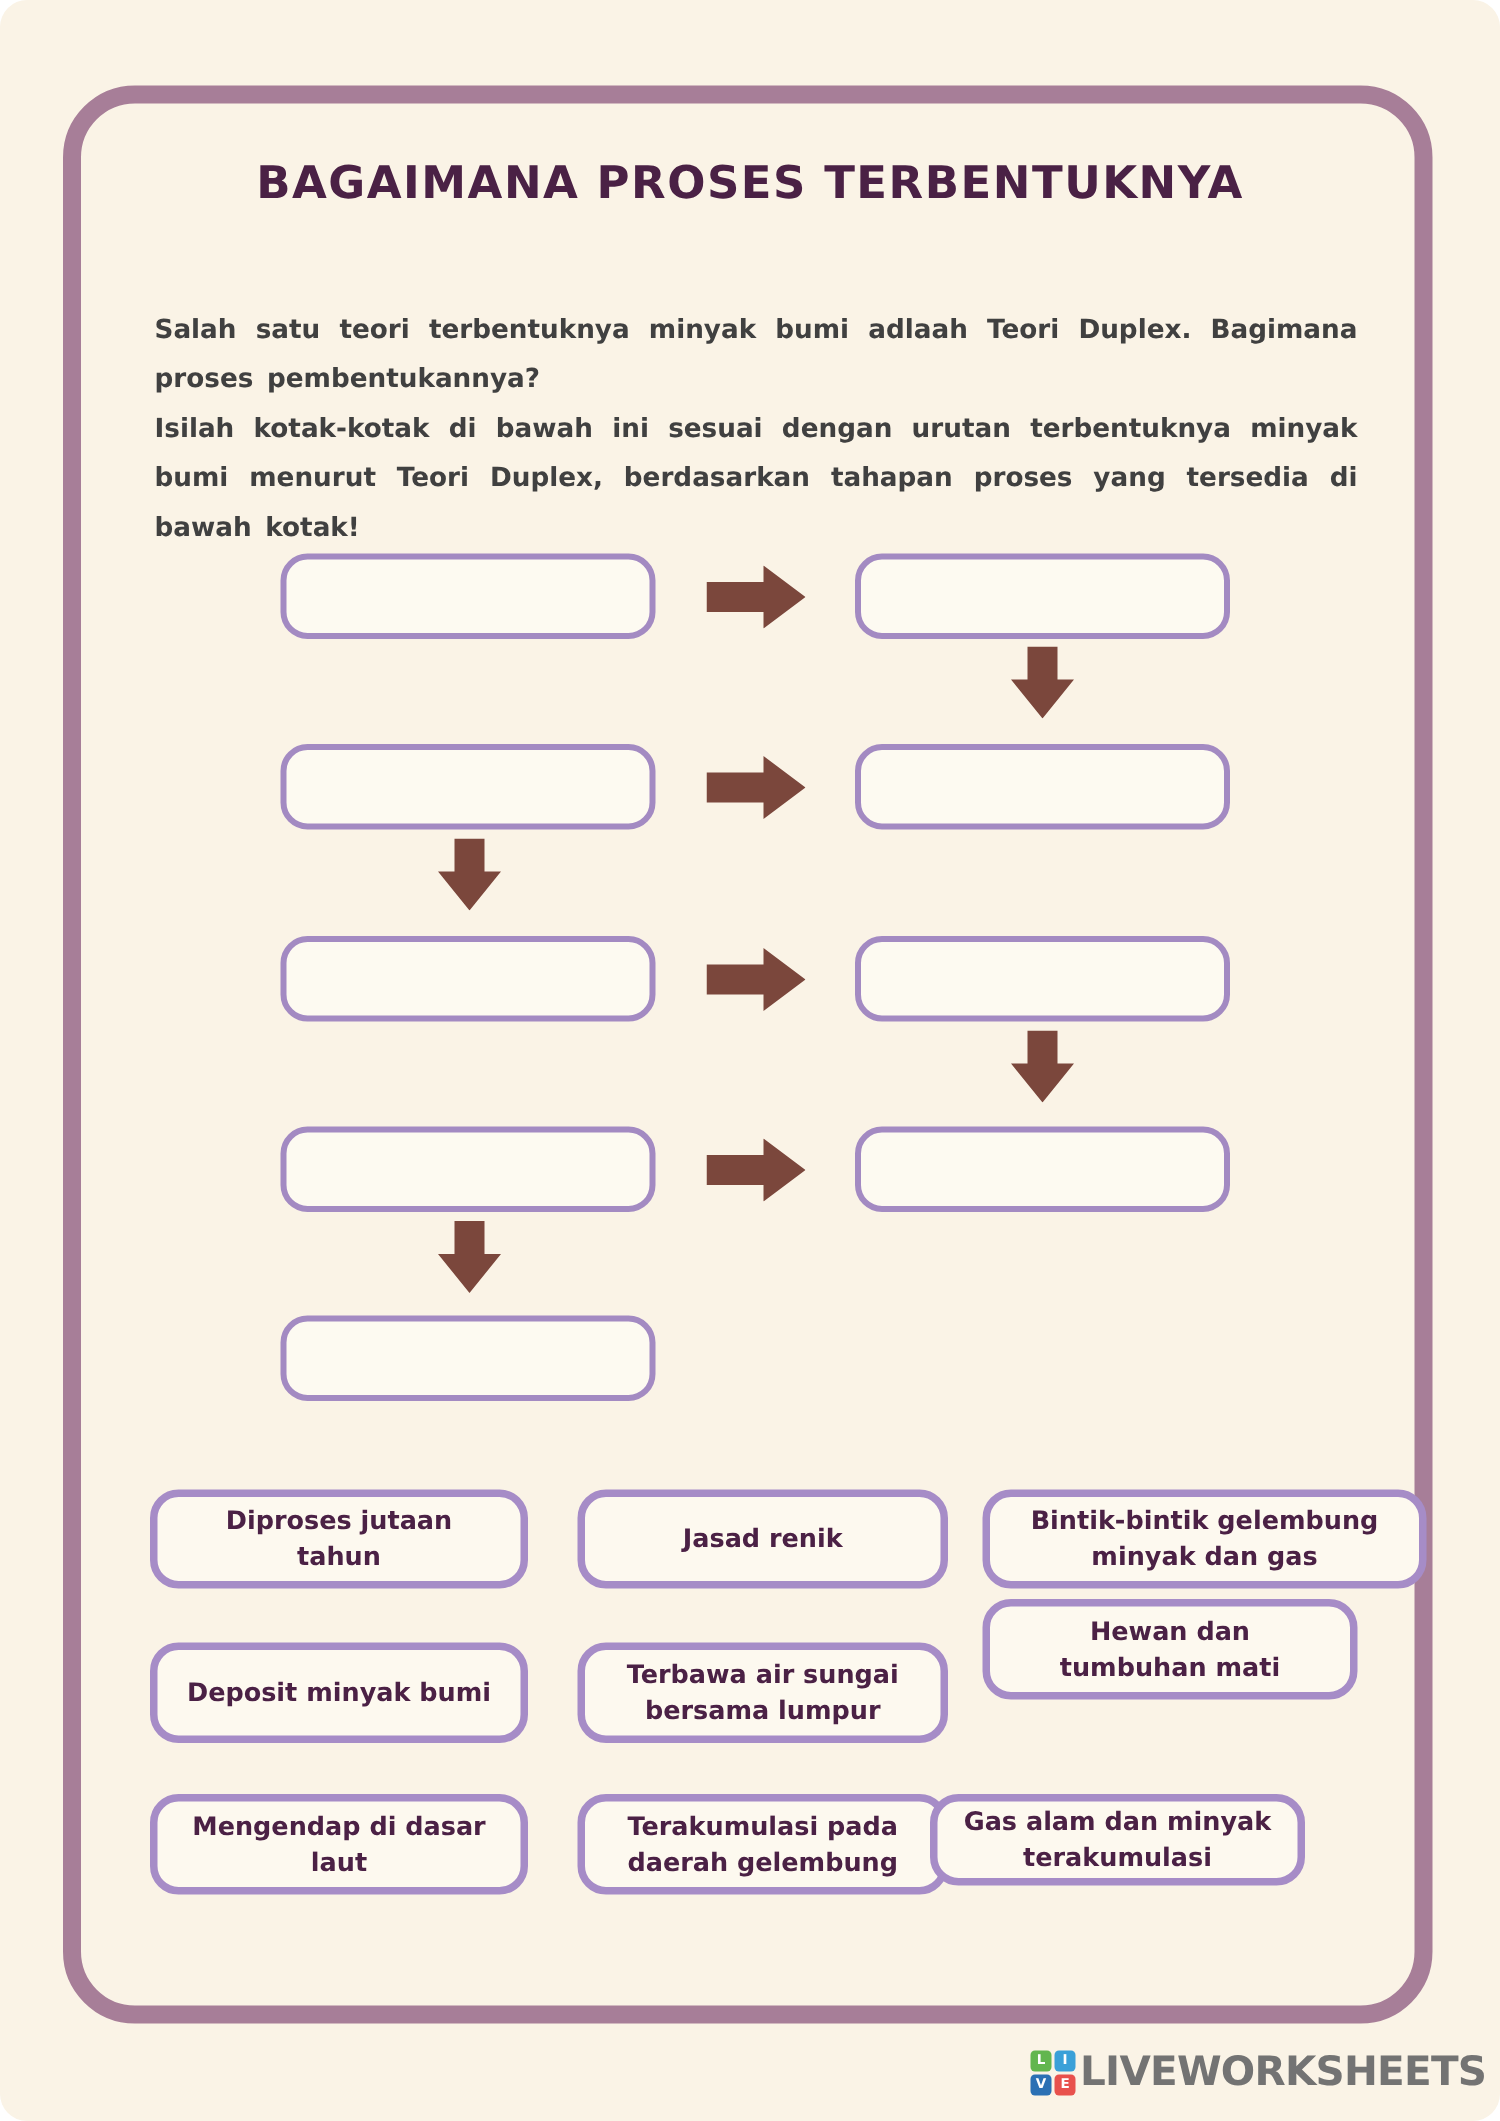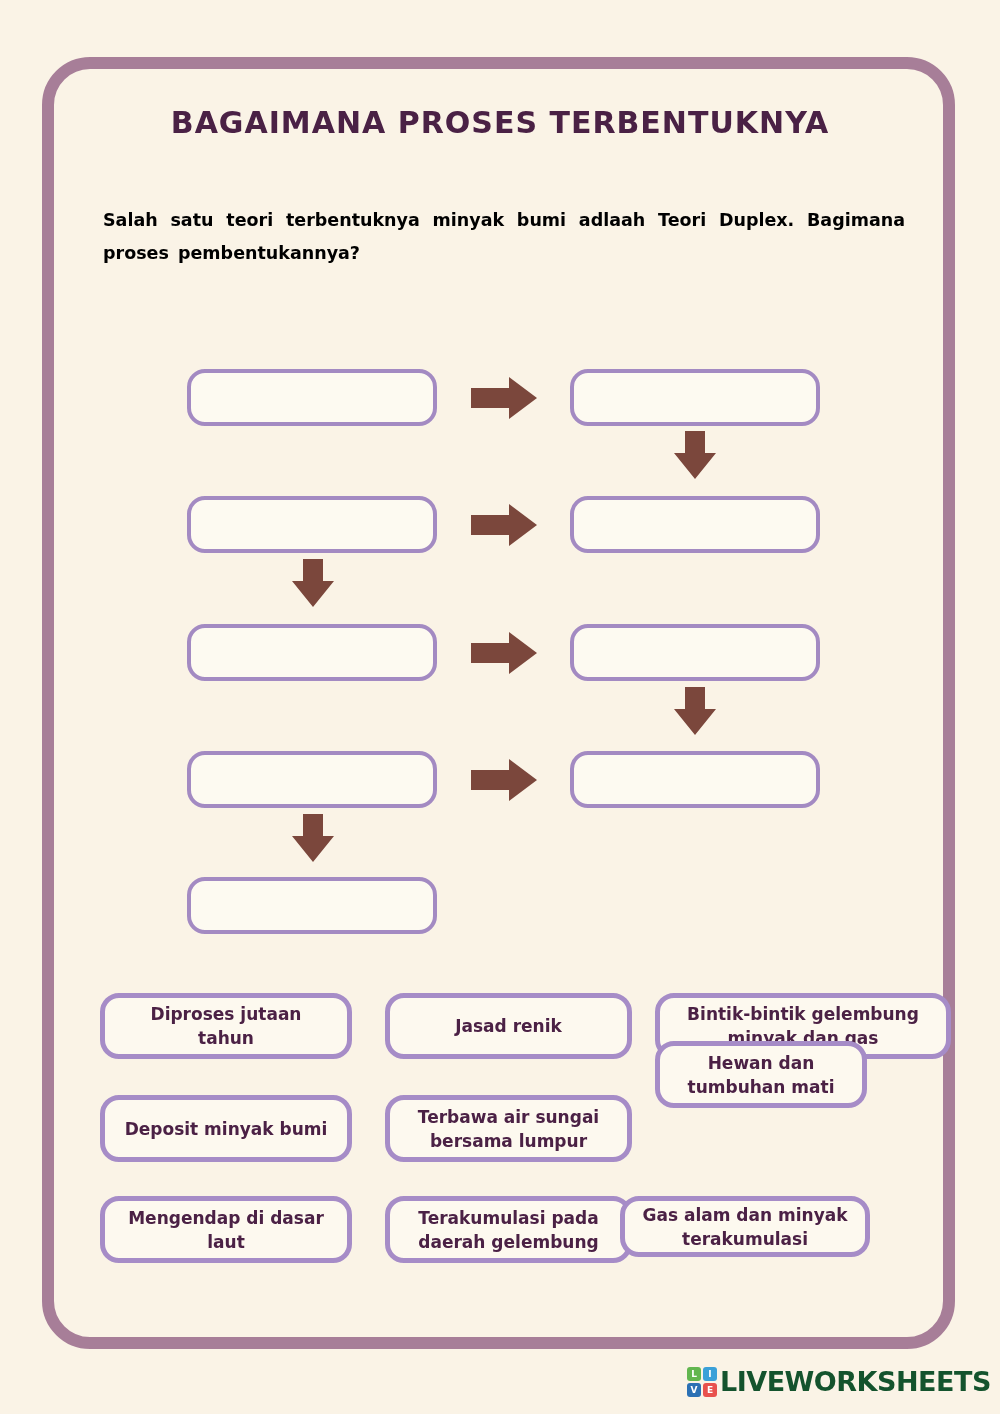--- a/index.html
+++ b/index.html
@@ -4,20 +4,21 @@
 <style>
   html, body { margin: 0; padding: 0; }
   body { font-family: "DejaVu Sans", "Liberation Sans", sans-serif; }
 
   .page {
     position: relative;
     width: 1000px;
     height: 1414px;
     background: #faf3e6;
     overflow: hidden;
+    border-radius: 18px;
   }
 
   .frame {
     position: absolute;
     left: 42px; top: 57px;
     width: 913px; height: 1292px;
     border: 12px solid #a77e98;
     border-radius: 48px;
     box-sizing: border-box;
   }
@@ -31,21 +32,21 @@
     font-size: 30px;
     font-weight: bold;
     letter-spacing: 1px;
     line-height: 52px;
   }
 
   .intro {
     position: absolute;
     left: 103px; top: 204px;
     width: 802px;
-    color: #000000;
+    color: #404040;
     font-size: 17.5px;
     font-weight: bold;
     line-height: 33px;
   }
   .intro p {
     margin: 0;
     text-align: justify;
     word-spacing: 3px;
   }
 
@@ -105,39 +106,40 @@
     font-weight: bold;
     display: flex;
     align-items: center;
     justify-content: center;
   }
   .sq-l { background: #62b64f; }
   .sq-i { background: #3aa0d8; }
   .sq-v { background: #2b70b4; }
   .sq-e { background: #e8514d; }
   .brand-text {
-    color: #14532d;
+    color: #737373;
     font-size: 27px;
     font-weight: bold;
     letter-spacing: -0.5px;
   }
 </style>
 </head>
 <body>
 
 <div class="page">
 
   <div class="frame"></div>
 
   <div class="title">
     <div>BAGAIMANA PROSES TERBENTUKNYA</div>
   </div>
 
   <div class="intro">
     <p>Salah satu teori terbentuknya minyak bumi adlaah Teori Duplex. Bagimana proses pembentukannya?</p>
+    <p>Isilah kotak-kotak di bawah ini sesuai dengan urutan terbentuknya minyak bumi menurut Teori Duplex, berdasarkan tahapan proses yang tersedia di bawah kotak!</p>
   </div>
 
   <div class="fbox" style="left:187px;top:369px;"></div>
   <div class="fbox" style="left:570px;top:369px;"></div>
   <div class="fbox" style="left:187px;top:496px;"></div>
   <div class="fbox" style="left:570px;top:496px;"></div>
   <div class="fbox" style="left:187px;top:624px;"></div>
   <div class="fbox" style="left:570px;top:624px;"></div>
   <div class="fbox" style="left:187px;top:751px;"></div>
   <div class="fbox" style="left:570px;top:751px;"></div>
@@ -168,21 +170,21 @@
   <svg class="arrow" style="left:292px;top:814px;" width="42" height="48" viewBox="0 0 42 48">
       <polygon points="11,0 31,0 31,22 42,22 21,48 0,22 11,22"></polygon>
     </svg>
 
   <div class="opt" style="left:385px;top:993px;width:247px;height:66px;">Jasad renik</div>
   <div class="opt" style="left:100px;top:993px;width:252px;height:66px;">Diproses jutaan tahun</div>
   <div class="opt" style="left:655px;top:993px;width:296px;height:66px;">Bintik-bintik gelembung minyak dan gas</div>
 
   <div class="opt" style="left:100px;top:1095px;width:252px;height:67px;">Deposit minyak bumi</div>
   <div class="opt" style="left:385px;top:1095px;width:247px;height:67px;">Terbawa air sungai bersama lumpur</div>
-  <div class="opt" style="left:655px;top:1041px;width:212px;height:67px;">Hewan dan tumbuhan mati</div>
+  <div class="opt" style="left:655px;top:1066px;width:250px;height:67px;">Hewan dan tumbuhan mati</div>
 
   <div class="opt" style="left:100px;top:1196px;width:252px;height:67px;">Mengendap di dasar laut</div>
   <div class="opt" style="left:385px;top:1196px;width:247px;height:67px;">Terakumulasi pada daerah gelembung</div>
   <div class="opt" style="left:620px;top:1196px;width:250px;height:61px;">Gas alam dan minyak terakumulasi</div>
 
   <div class="brand">
     <div class="brand-grid">
       <span class="sq sq-l">L</span>
       <span class="sq sq-i">I</span>
       <span class="sq sq-v">V</span>

